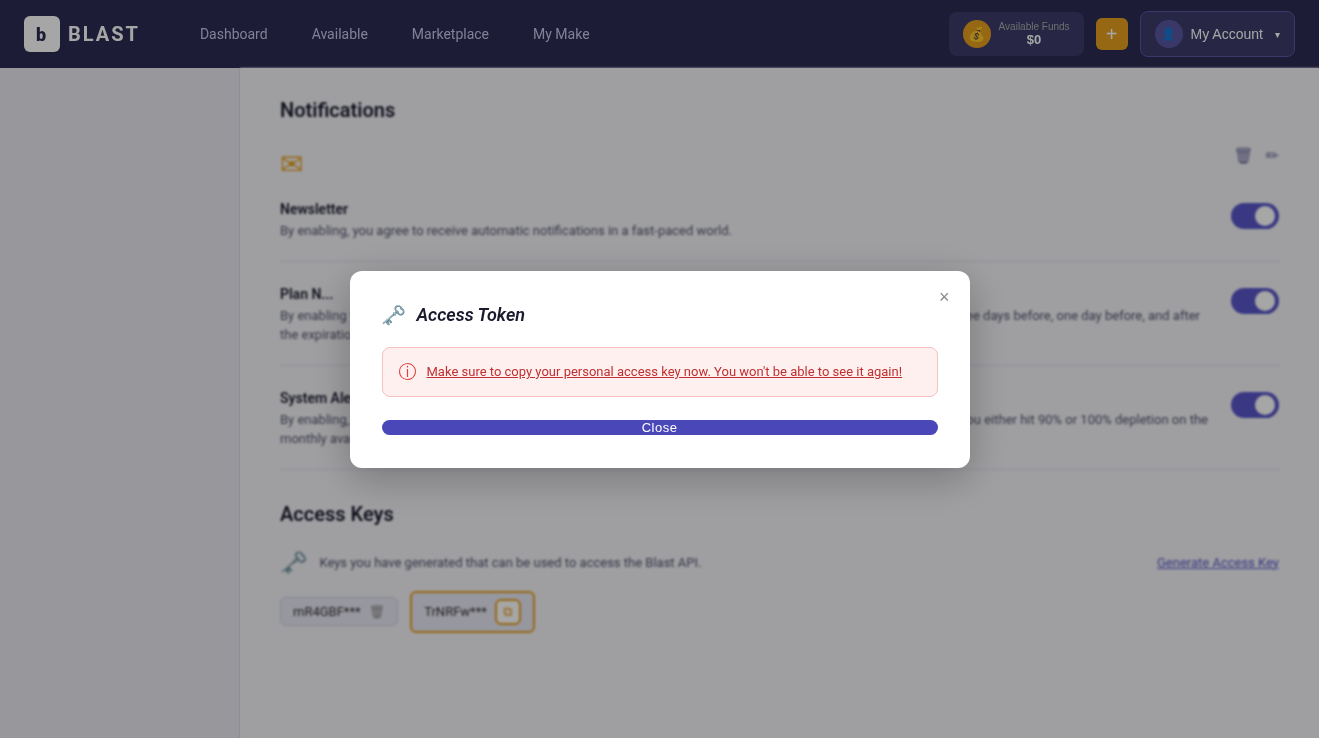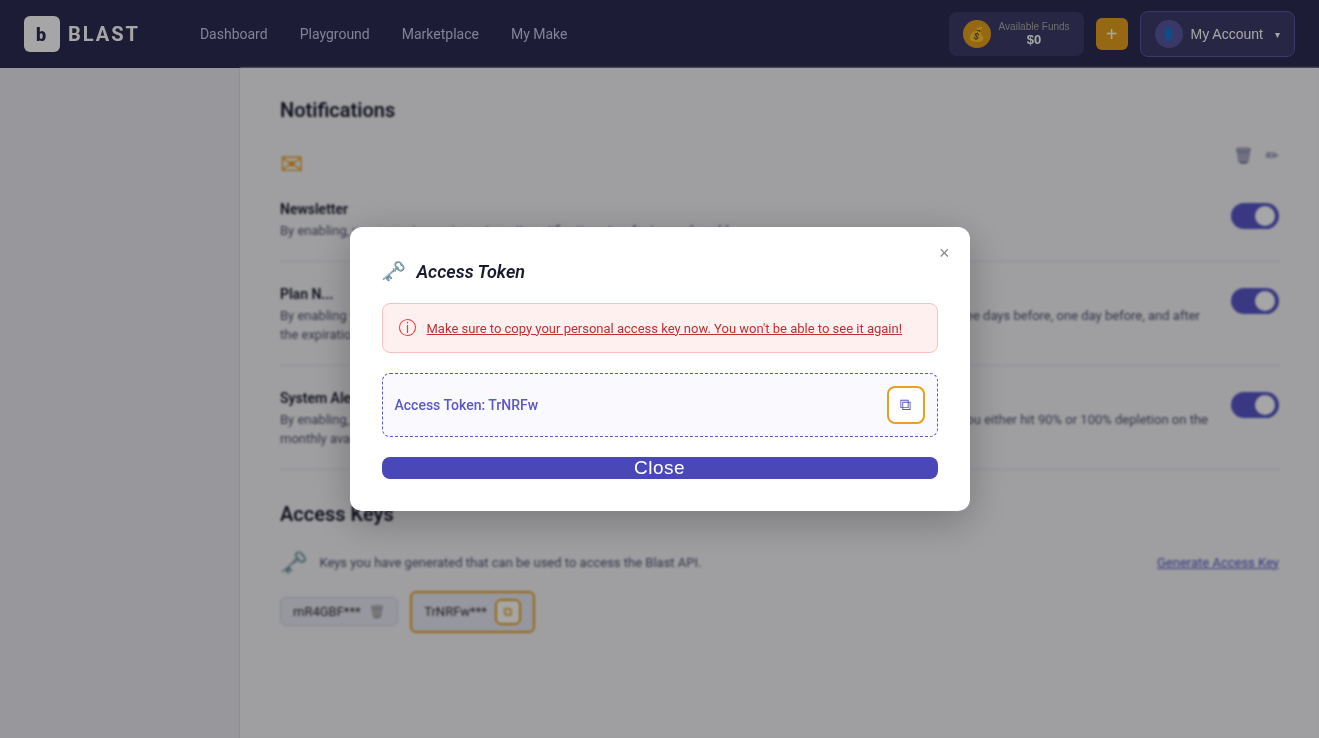--- a/index.html
+++ b/index.html
@@ -36,21 +36,21 @@
       border-radius: 6px;
       display: flex;
       align-items: center;
       justify-content: center;
       color: #2d2b55;
       font-weight: 900;
       font-size: 18px;
     }
     .nav-links {
       display: flex;
-      gap: 32px;
+      gap: 44px;
       margin-left: 20px;
       flex: 1;
     }
     .nav-link {
       color: #c8c6e8;
       font-size: 14px;
       cursor: pointer;
       text-decoration: none;
     }
     .nav-right {
@@ -379,37 +379,37 @@
       font-size: 16px;
       flex-shrink: 0;
     }
 
     .close-btn {
       width: 100%;
       background: #4a47b8;
       color: #fff;
       border: none;
       border-radius: 8px;
-      font-size: 19px;
+      font-size: 13px;
       font-weight: 500;
       cursor: pointer;
       letter-spacing: 0.5px;
     }
   </style>
 </head>
 <body>
 
 <nav class="navbar">
   <div class="logo-area">
     <div class="logo-icon">b</div>
     <span>BLAST</span>
   </div>
   <div class="nav-links">
     <a class="nav-link">Dashboard</a>
-    <a class="nav-link">Playground</a>
+    <a class="nav-link">Available</a>
     <a class="nav-link">Marketplace</a>
     <a class="nav-link">My Make</a>
   </div>
   <div class="nav-right">
     <button class="funds-btn">
       <div class="funds-icon">💰</div>
       <div class="funds-text">
         <span class="funds-label">Available Funds</span>
         <span class="funds-amount">$0</span>
       </div>
@@ -487,20 +487,16 @@
       <span class="modal-key-icon">🗝️</span>
       <span class="modal-title">Access Token</span>
     </div>
     <button class="modal-close">×</button>
 
     <div class="alert-box">
       <span class="alert-icon">ⓘ</span>
       <span class="alert-text">Make sure to copy your personal access key now. You won't be able to see it again!</span>
     </div>
 
-    <div class="token-input-row">
-      <span class="token-value">Access Token: TrNRFw</span>
-      <button class="copy-btn">⧉</button>
-    </div>
 
     <button class="close-btn">Close</button>
   </div>
 </div>
 
 </body></html>

